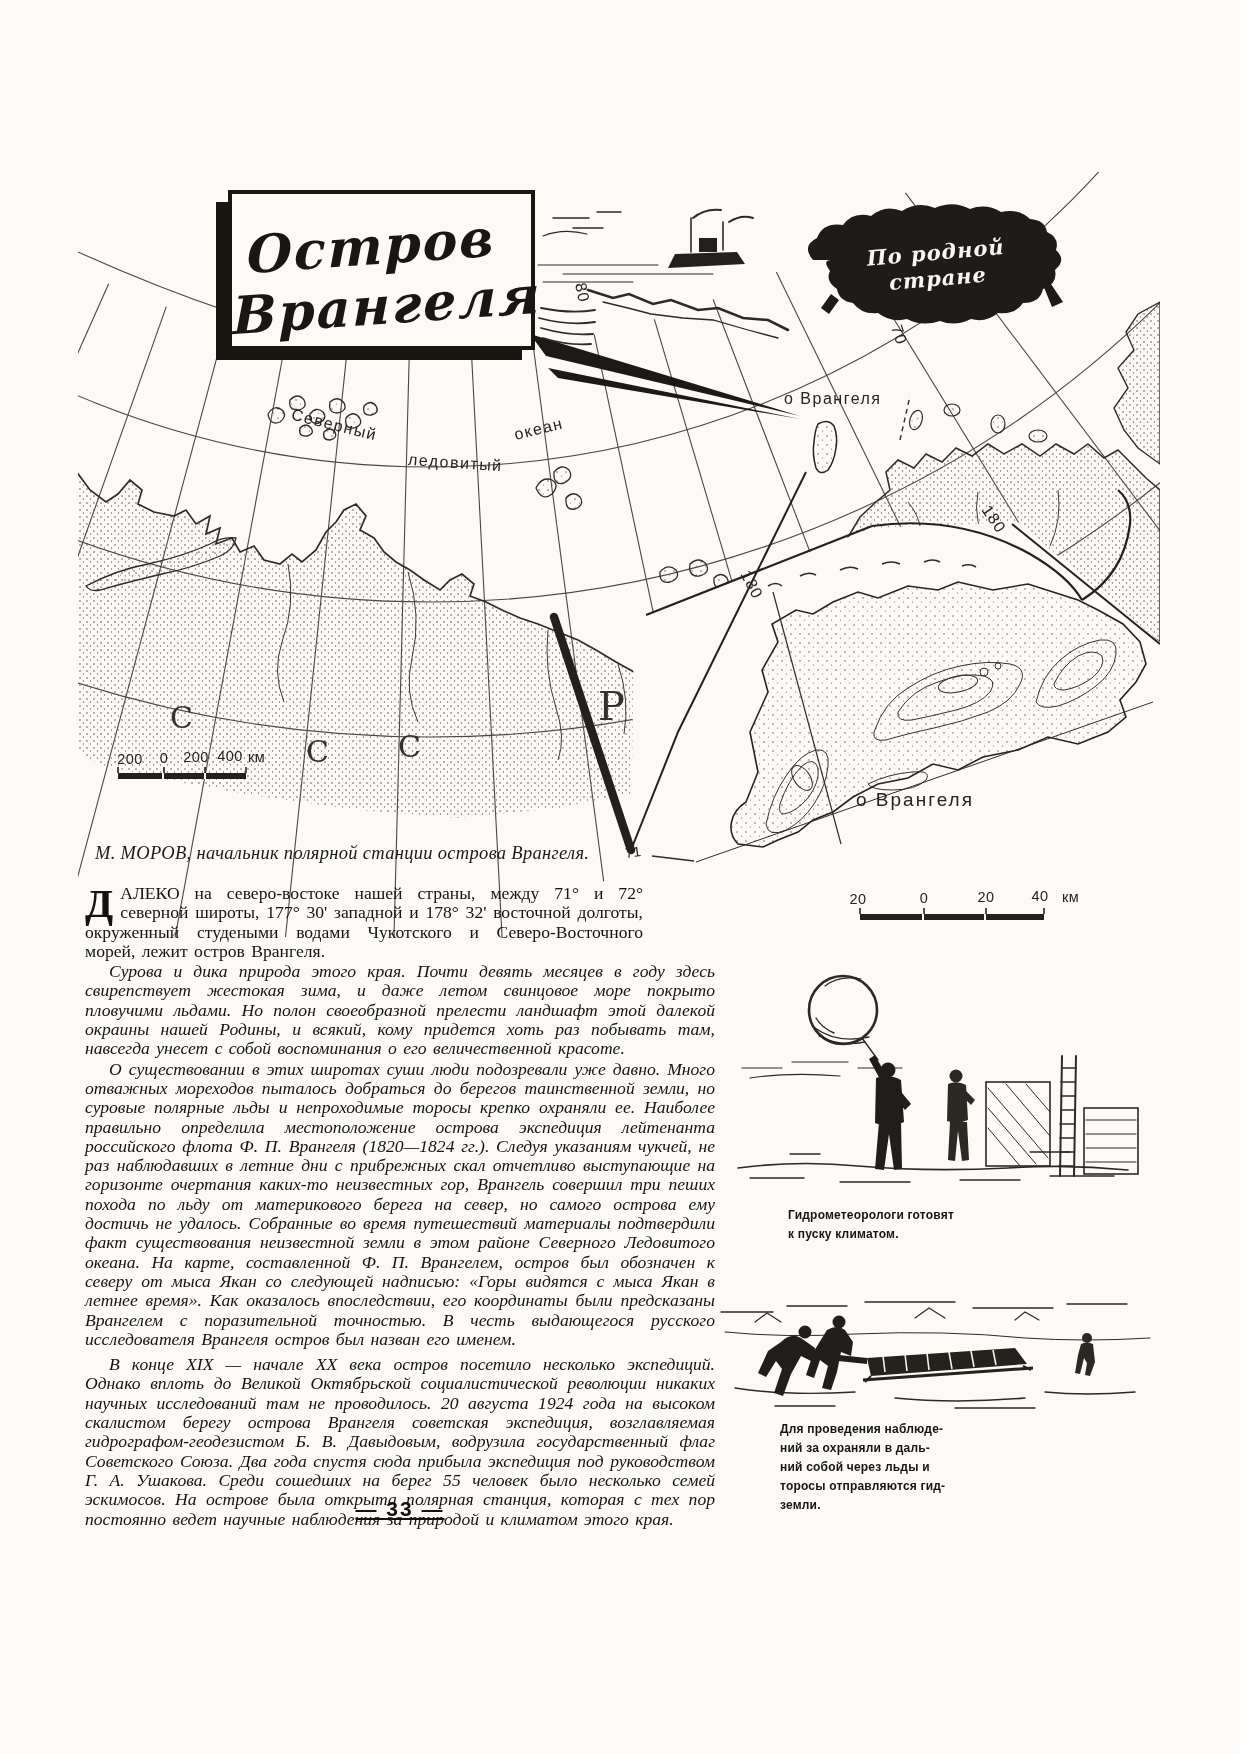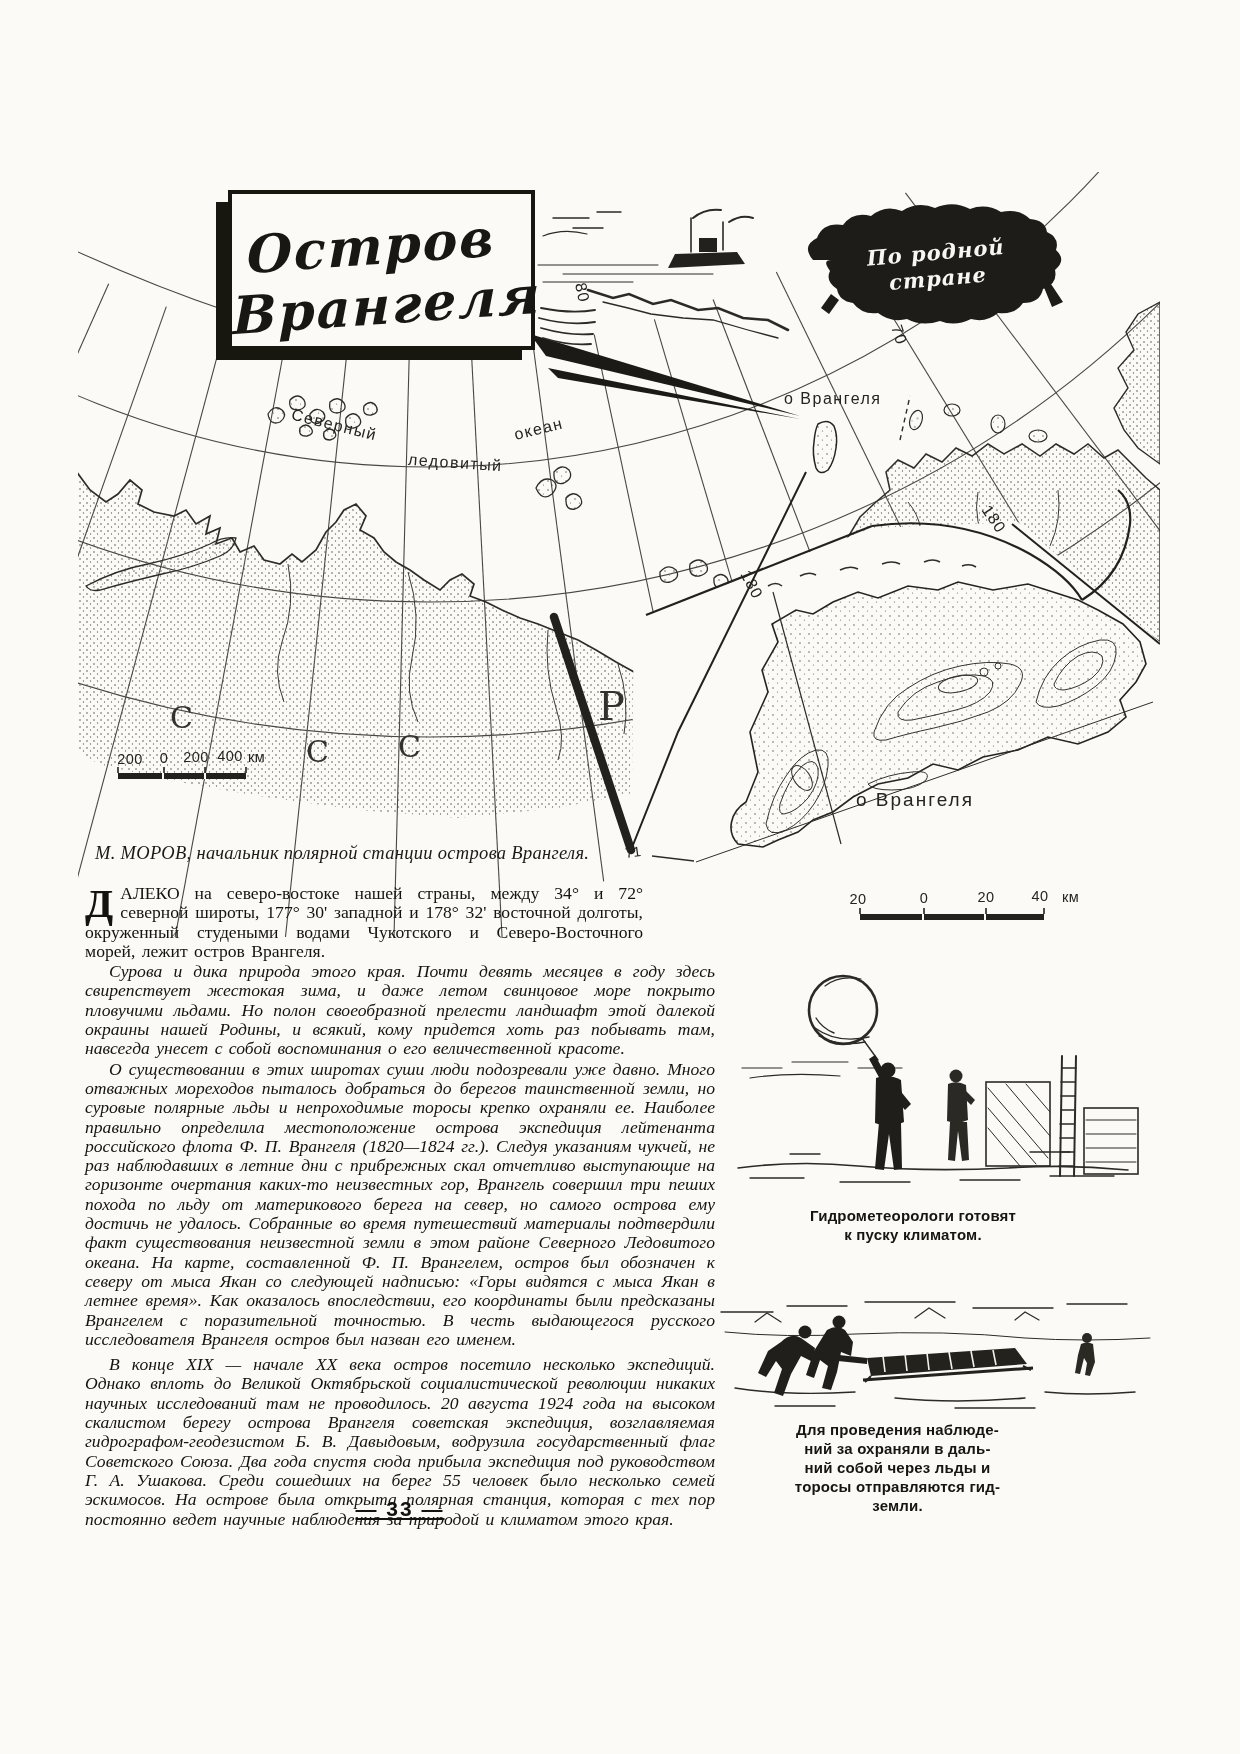--- a/index.html
+++ b/index.html
@@ -33,21 +33,21 @@
   .article p{margin:0;}
   .article p.ind{text-indent:24px;font-style:italic;}
   .article p + p{margin-top:1px;}
   .p-first{margin-right:72px !important;}
   .dropcap{
     float:left;font-size:41px;line-height:33px;font-weight:bold;
     margin:3px 7px 0 0;
   }
   .caption{
     font-family:"Liberation Sans", sans-serif;font-weight:bold;
-    font-size:15px;line-height:19px;text-align:center;color:#161511;
+    font-size:12px;line-height:19px;color:#161511;
     letter-spacing:.2px;
   }
   .folio{
     width:630px;text-align:center;font-family:"Liberation Sans",sans-serif;
     font-weight:bold;font-size:21px;letter-spacing:2px;color:#13120f;text-decoration:underline;
   }
   .sketch{stroke:#2c2a26;fill:none;stroke-linecap:round;}
 </style>
 </head>
 <body>
@@ -257,21 +257,21 @@
       <g transform="rotate(-5 140 70)">
         <text class="badge-script" x="142" y="62" text-anchor="middle">По родной</text>
         <text class="badge-script" x="142" y="88" text-anchor="middle">стране</text>
       </g>
     </g>
   </svg>
 
   <div class="abs byline" style="left:95px;top:843px;">М. МОРОВ, начальник полярной станции острова Врангеля.</div>
 
   <div class="abs article" style="left:85px;top:884px;">
-    <p class="p-first"><span class="dropcap">Д</span><span>АЛЕКО на северо-востоке нашей страны, между 34° и 72° северной широты, 177° 30' западной и 178° 32' восточной долготы, окруженный студеными водами Чукотского и Северо-Восточного морей, лежит остров Врангеля.</span></p>
+    <p class="p-first"><span class="dropcap">Д</span><span>АЛЕКО на северо-востоке нашей страны, между 71° и 72° северной широты, 177° 30' западной и 178° 32' восточной долготы, окруженный студеными водами Чукотского и Северо-Восточного морей, лежит остров Врангеля.</span></p>
     <p class="ind">Сурова и дика природа этого края. Почти девять месяцев в году здесь свирепствует жестокая зима, и даже летом свинцовое море покрыто пловучими льдами. Но полон своеобразной прелести ландшафт этой далекой окраины нашей Родины, и всякий, кому придется хоть раз побывать там, навсегда унесет с собой воспоминания о его величественной красоте.</p>
     <p class="ind">О существовании в этих широтах суши люди подозревали уже давно. Много отважных мореходов пыталось добраться до берегов таинственной земли, но суровые полярные льды и непроходимые торосы крепко охраняли ее. Наиболее правильно определила местоположение острова экспедиция лейтенанта российского флота Ф. П. Врангеля (1820—1824 гг.). Следуя указаниям чукчей, не раз наблюдавших в летние дни с прибрежных скал отчетливо выступающие на горизонте очертания каких-то неизвестных гор, Врангель совершил три пеших похода по льду от материкового берега на север, но самого острова ему достичь не удалось. Собранные во время путешествий материалы подтвердили факт существования неизвестной земли в этом районе Северного Ледовитого океана. На карте, составленной Ф. П. Врангелем, остров был обозначен к северу от мыса Якан со следующей надписью: «Горы видятся с мыса Якан в летнее время». Как оказалось впоследствии, его координаты были предсказаны Врангелем с поразительной точностью. В честь выдающегося русского исследователя Врангеля остров был назван его именем.</p>
     <p class="ind" style="margin-top:6px;">В конце XIX — начале XX века остров посетило несколько экспедиций. Однако вплоть до Великой Октябрьской социалистической революции никаких научных исследований там не проводилось. 20 августа 1924 года на высоком скалистом берегу острова Врангеля советская экспедиция, возглавляемая гидрографом-геодезистом Б. В. Давыдовым, водрузила государственный флаг Советского Союза. Два года спустя сюда прибыла экспедиция под руководством Г. А. Ушакова. Среди сошедших на берег 55 человек было несколько семей эскимосов. На острове была открыта полярная станция, которая с тех пор постоянно ведет научные наблюдения за природой и климатом этого края.</p>
   </div>
 
   <svg class="abs" style="left:730px;top:876px;" width="420" height="312" viewBox="0 0 420 312">
     <g class="sketch">
 
       <path d="M 12,192 h 40 M 62,186 h 56 M 128,192 h 44 M 20,202 q 40,-6 90,-2" stroke-width="1.2"></path>
 

